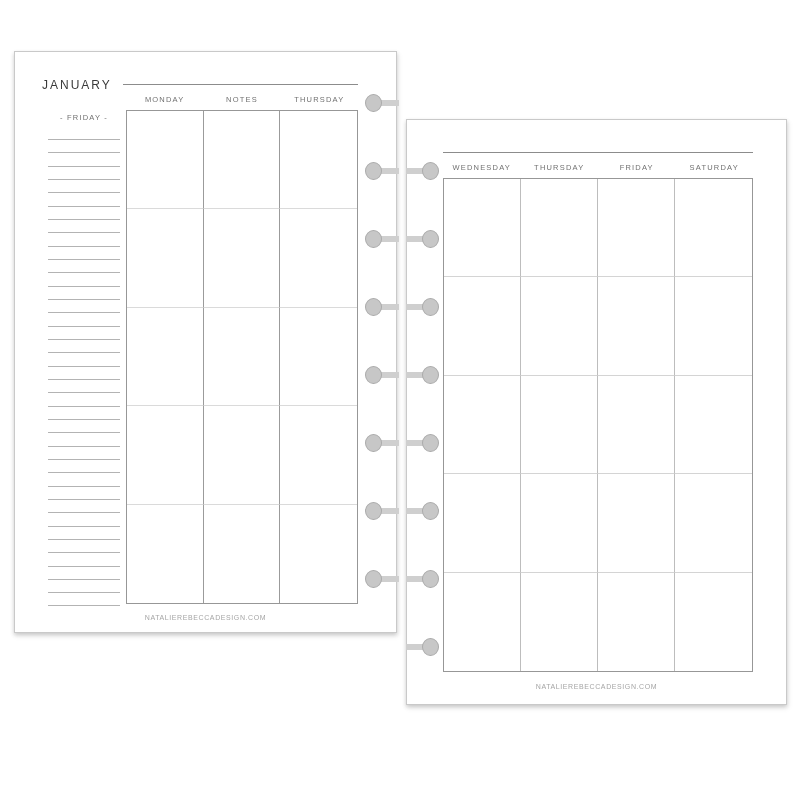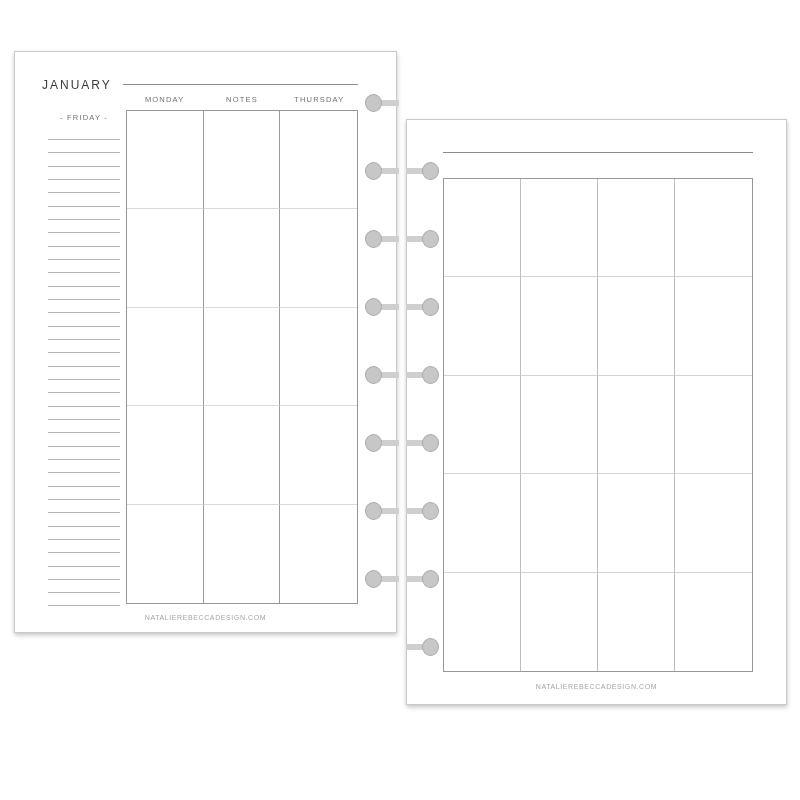--- a/index.html
+++ b/index.html
@@ -174,20 +174,26 @@
         </div>
         <div class="disc" style="top: 518px;">
           <div class="stem"></div>
           <div class="head"></div>
         </div>
       </div>
   </div>
 
   <div class="page page-right">
     <div class="title-rule"></div>
+    <div class="day-row">
+        <div class="day-label">WEDNESDAY</div>
+        <div class="day-label">THURSDAY</div>
+        <div class="day-label">FRIDAY</div>
+        <div class="day-label">SATURDAY</div>
+      </div>
     <div class="grid" style="grid-template-columns: repeat(4, 1fr); grid-template-rows: repeat(5, 1fr);">
         <div class="cell"></div>
         <div class="cell"></div>
         <div class="cell"></div>
         <div class="cell" style="border-right: none;"></div>
         <div class="cell"></div>
         <div class="cell"></div>
         <div class="cell"></div>
         <div class="cell" style="border-right: none;"></div>
         <div class="cell"></div>

